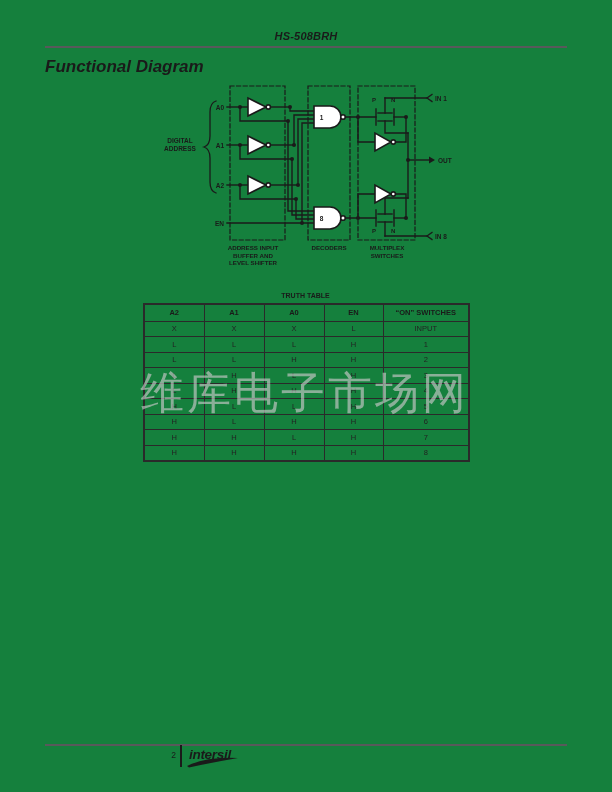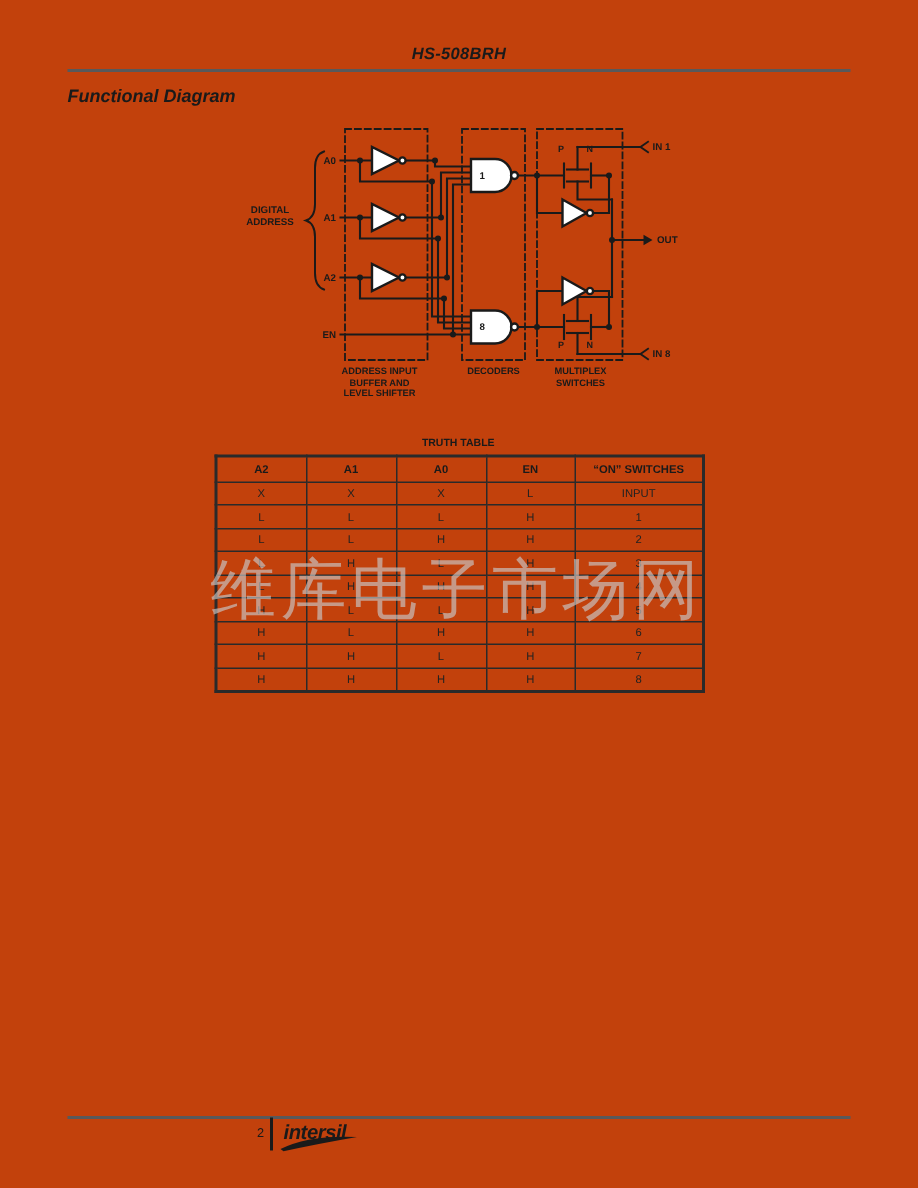--- a/index.html
+++ b/index.html
@@ -1,28 +1,28 @@
 <!DOCTYPE html>
 <html><head>
 <meta charset="utf-8">
 <style>
   * { margin:0; padding:0; box-sizing:border-box; }
   html,body { background:#ffffff; }
   .page {
-    position:relative; width:612px; height:792px; background:#c2410c;
+    position:relative; width:612px; height:792px; background:#15803d;
     font-family:"Liberation Sans", sans-serif; color:#1a1a1a; overflow:hidden;
   }
   .abs { position:absolute; }
   .doc-title {
     left:0; top:30px; width:612px; text-align:center;
     font-size:11px; font-weight:bold; font-style:italic; letter-spacing:.2px;
   }
   .rule { height:2px; background:#58595b; }
   .section-title {
-    left:45px; top:57px; font-size:12px; font-weight:bold; font-style:italic;
+    left:45px; top:57px; font-size:17px; font-weight:bold; font-style:italic;
   }
   .dlabel { font-size:6.5px; font-weight:bold; line-height:8px; white-space:nowrap; }
   .dlabel.center { text-align:center; }
   .dlabel.right { text-align:right; }
   .blocklabel { font-size:6.2px; font-weight:bold; line-height:7.5px; text-align:center; white-space:nowrap; }
   .tt-title { left:143px; top:292px; width:325px; text-align:center; font-size:7px; font-weight:bold; }
   table.truth {
     position:absolute; left:143px; top:303px; width:325px;
     border-collapse:collapse; table-layout:fixed;
     border:2px solid #2a2a2a;

